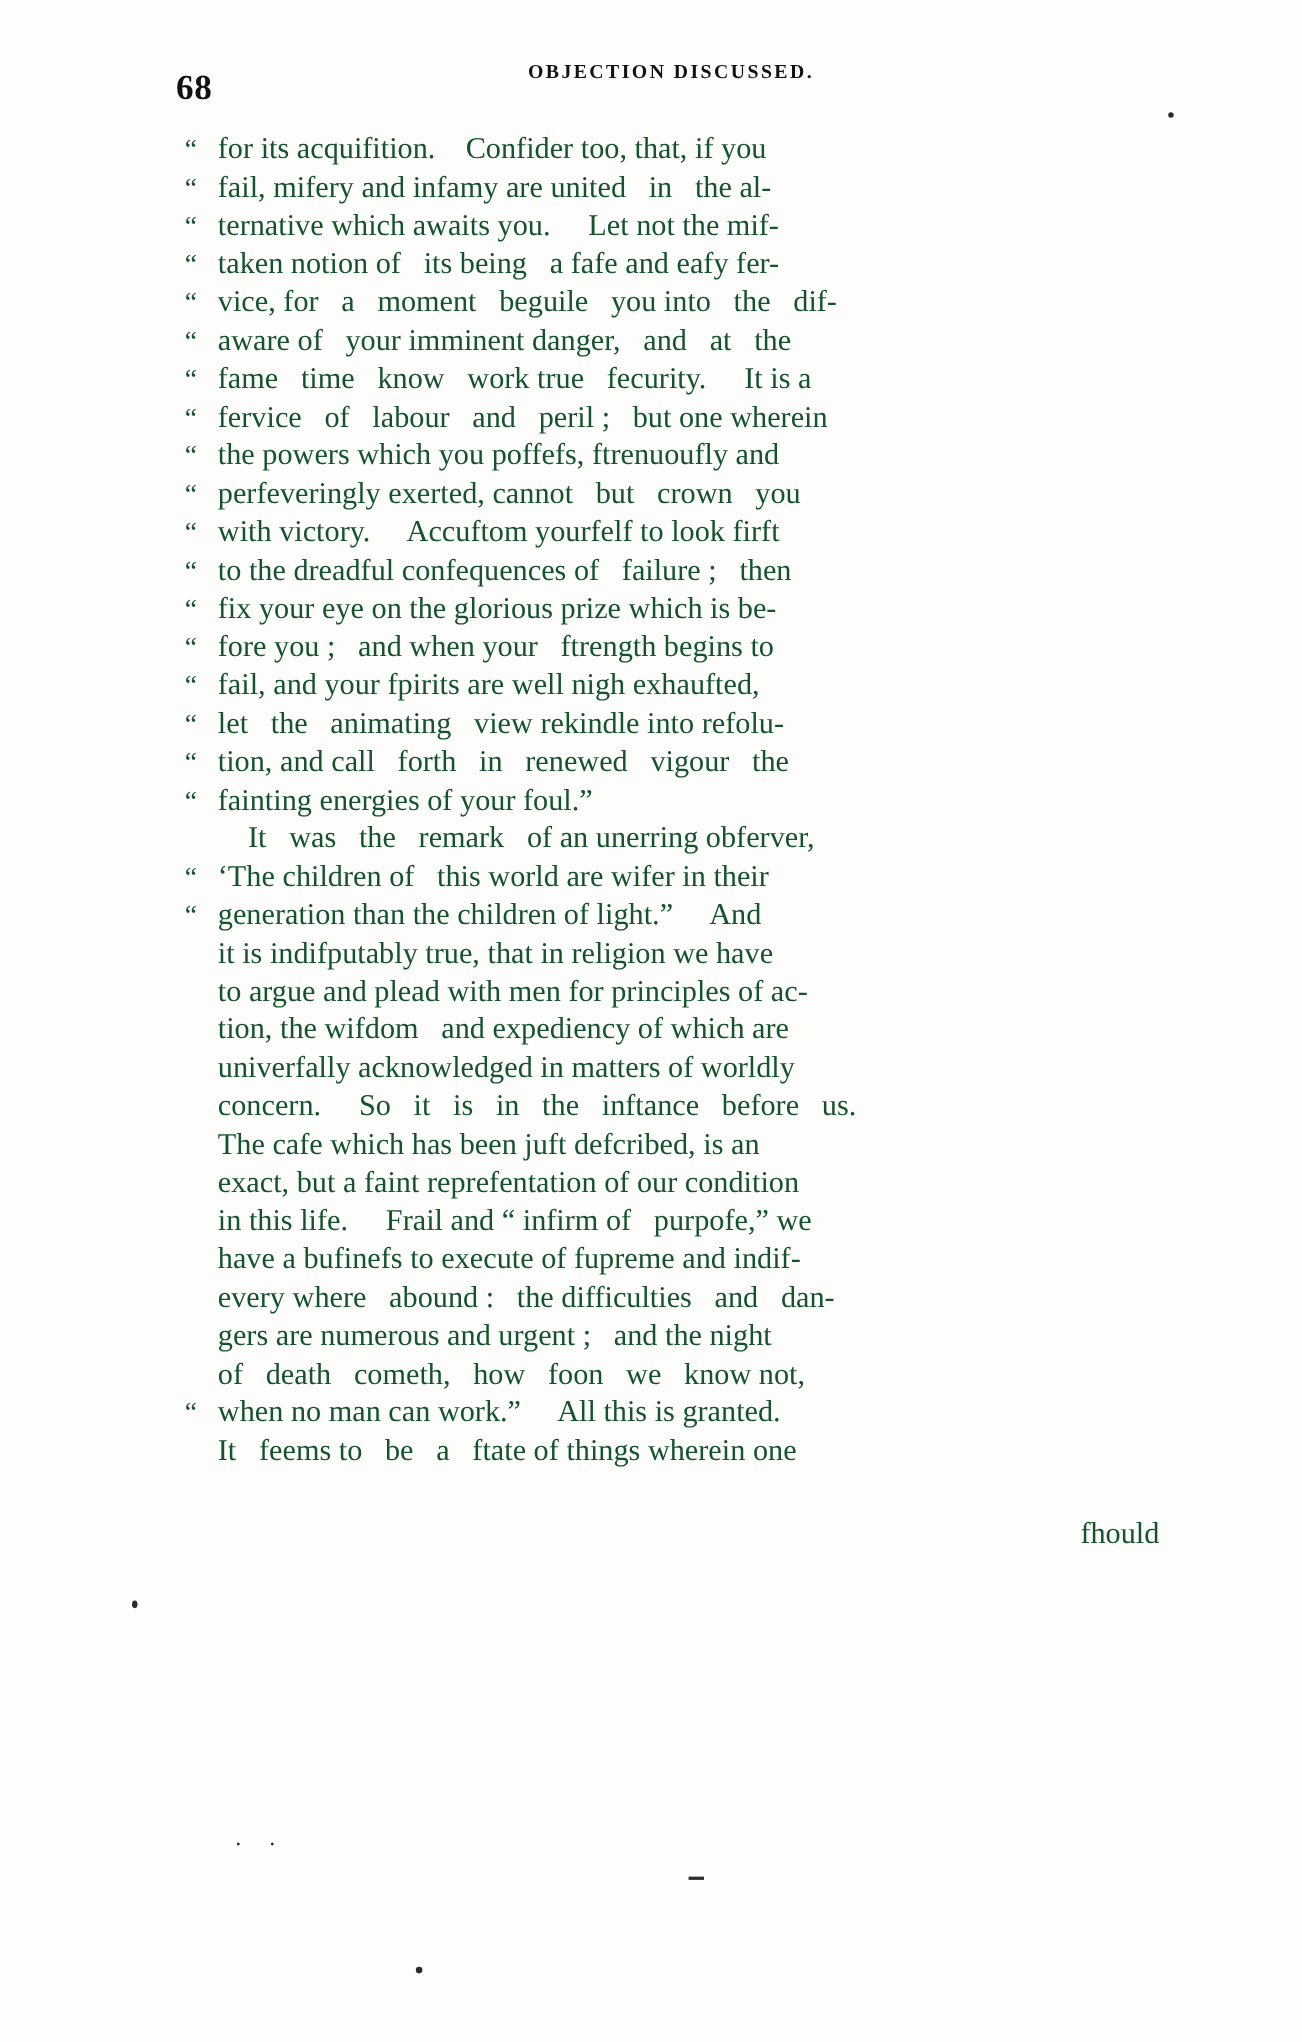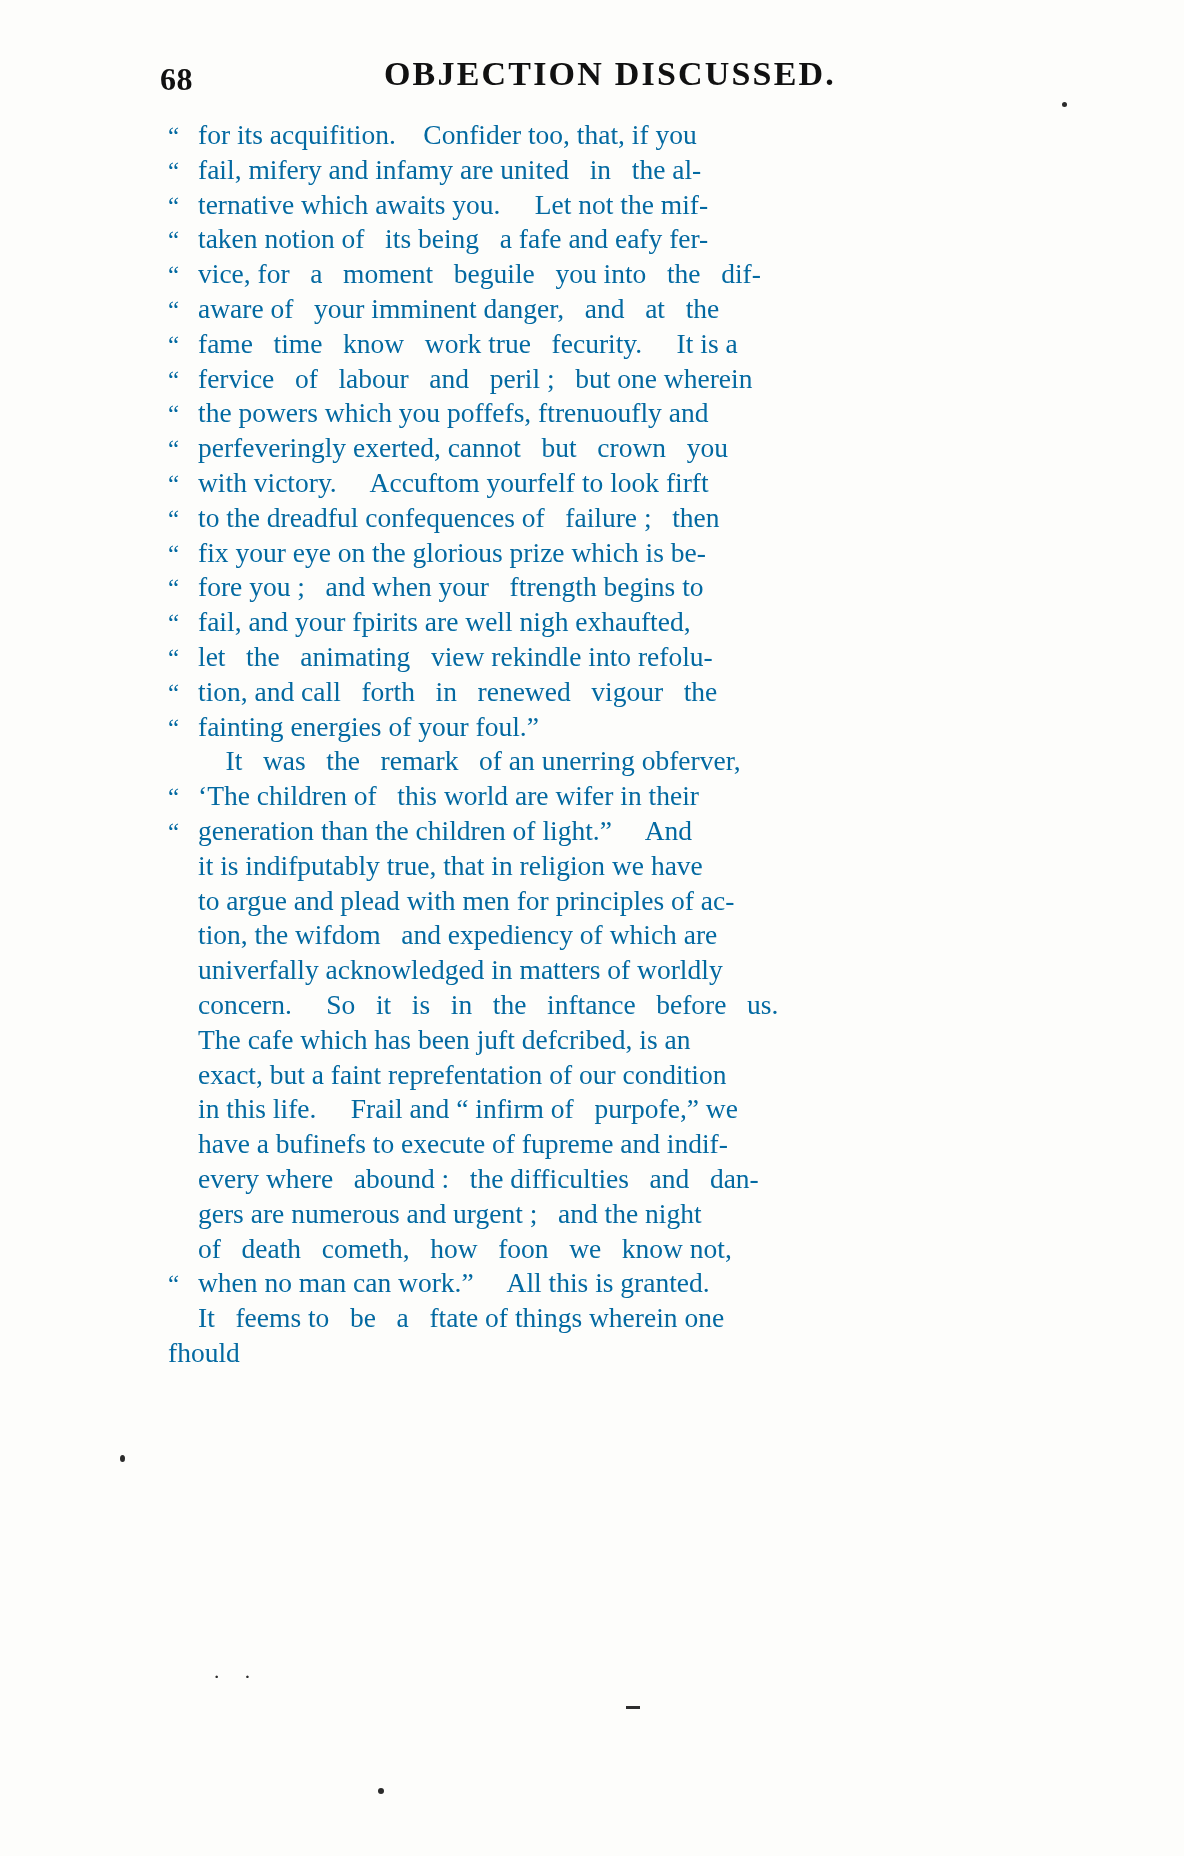--- a/index.html
+++ b/index.html
@@ -40,51 +40,52 @@
     letter-spacing: 0.5px;
     color: #111;
   }
   .running-head {
     position: absolute;
     left: 0;
     top: 0;
     width: 900px;
     text-align: center;
     font-family: "Liberation Serif", serif;
-    font-size: 34px;
+    font-size: 18px;
     font-weight: bold;
     letter-spacing: 2.2px;
     color: #111;
   }
   .body-block {
     position: absolute;
     left: 168px;
     top: 118px;
     width: 892px;
   }
   .line {
     position: relative;
     height: 34.8px;
     font-size: 27.5px;
     line-height: 34.8px;
     white-space: nowrap;
-    color: #0369a1;
+    color: #14532d;
   }
   .line .quote {
     display: inline-block;
     width: 30px;
     font-size: 25px;
     vertical-align: baseline;
   }
   .line .txt {
     display: inline-block;
   }
   .last-line {
-    text-align: left;
+    text-align: right;
     padding-right: 6px;
+    margin-top: 41px;
   }
   .speck {
     position: absolute;
     background: #2b2b2b;
     border-radius: 50%;
   }
   .footnote-dash {
     position: absolute;
     left: 626px;
     top: 1706px;

